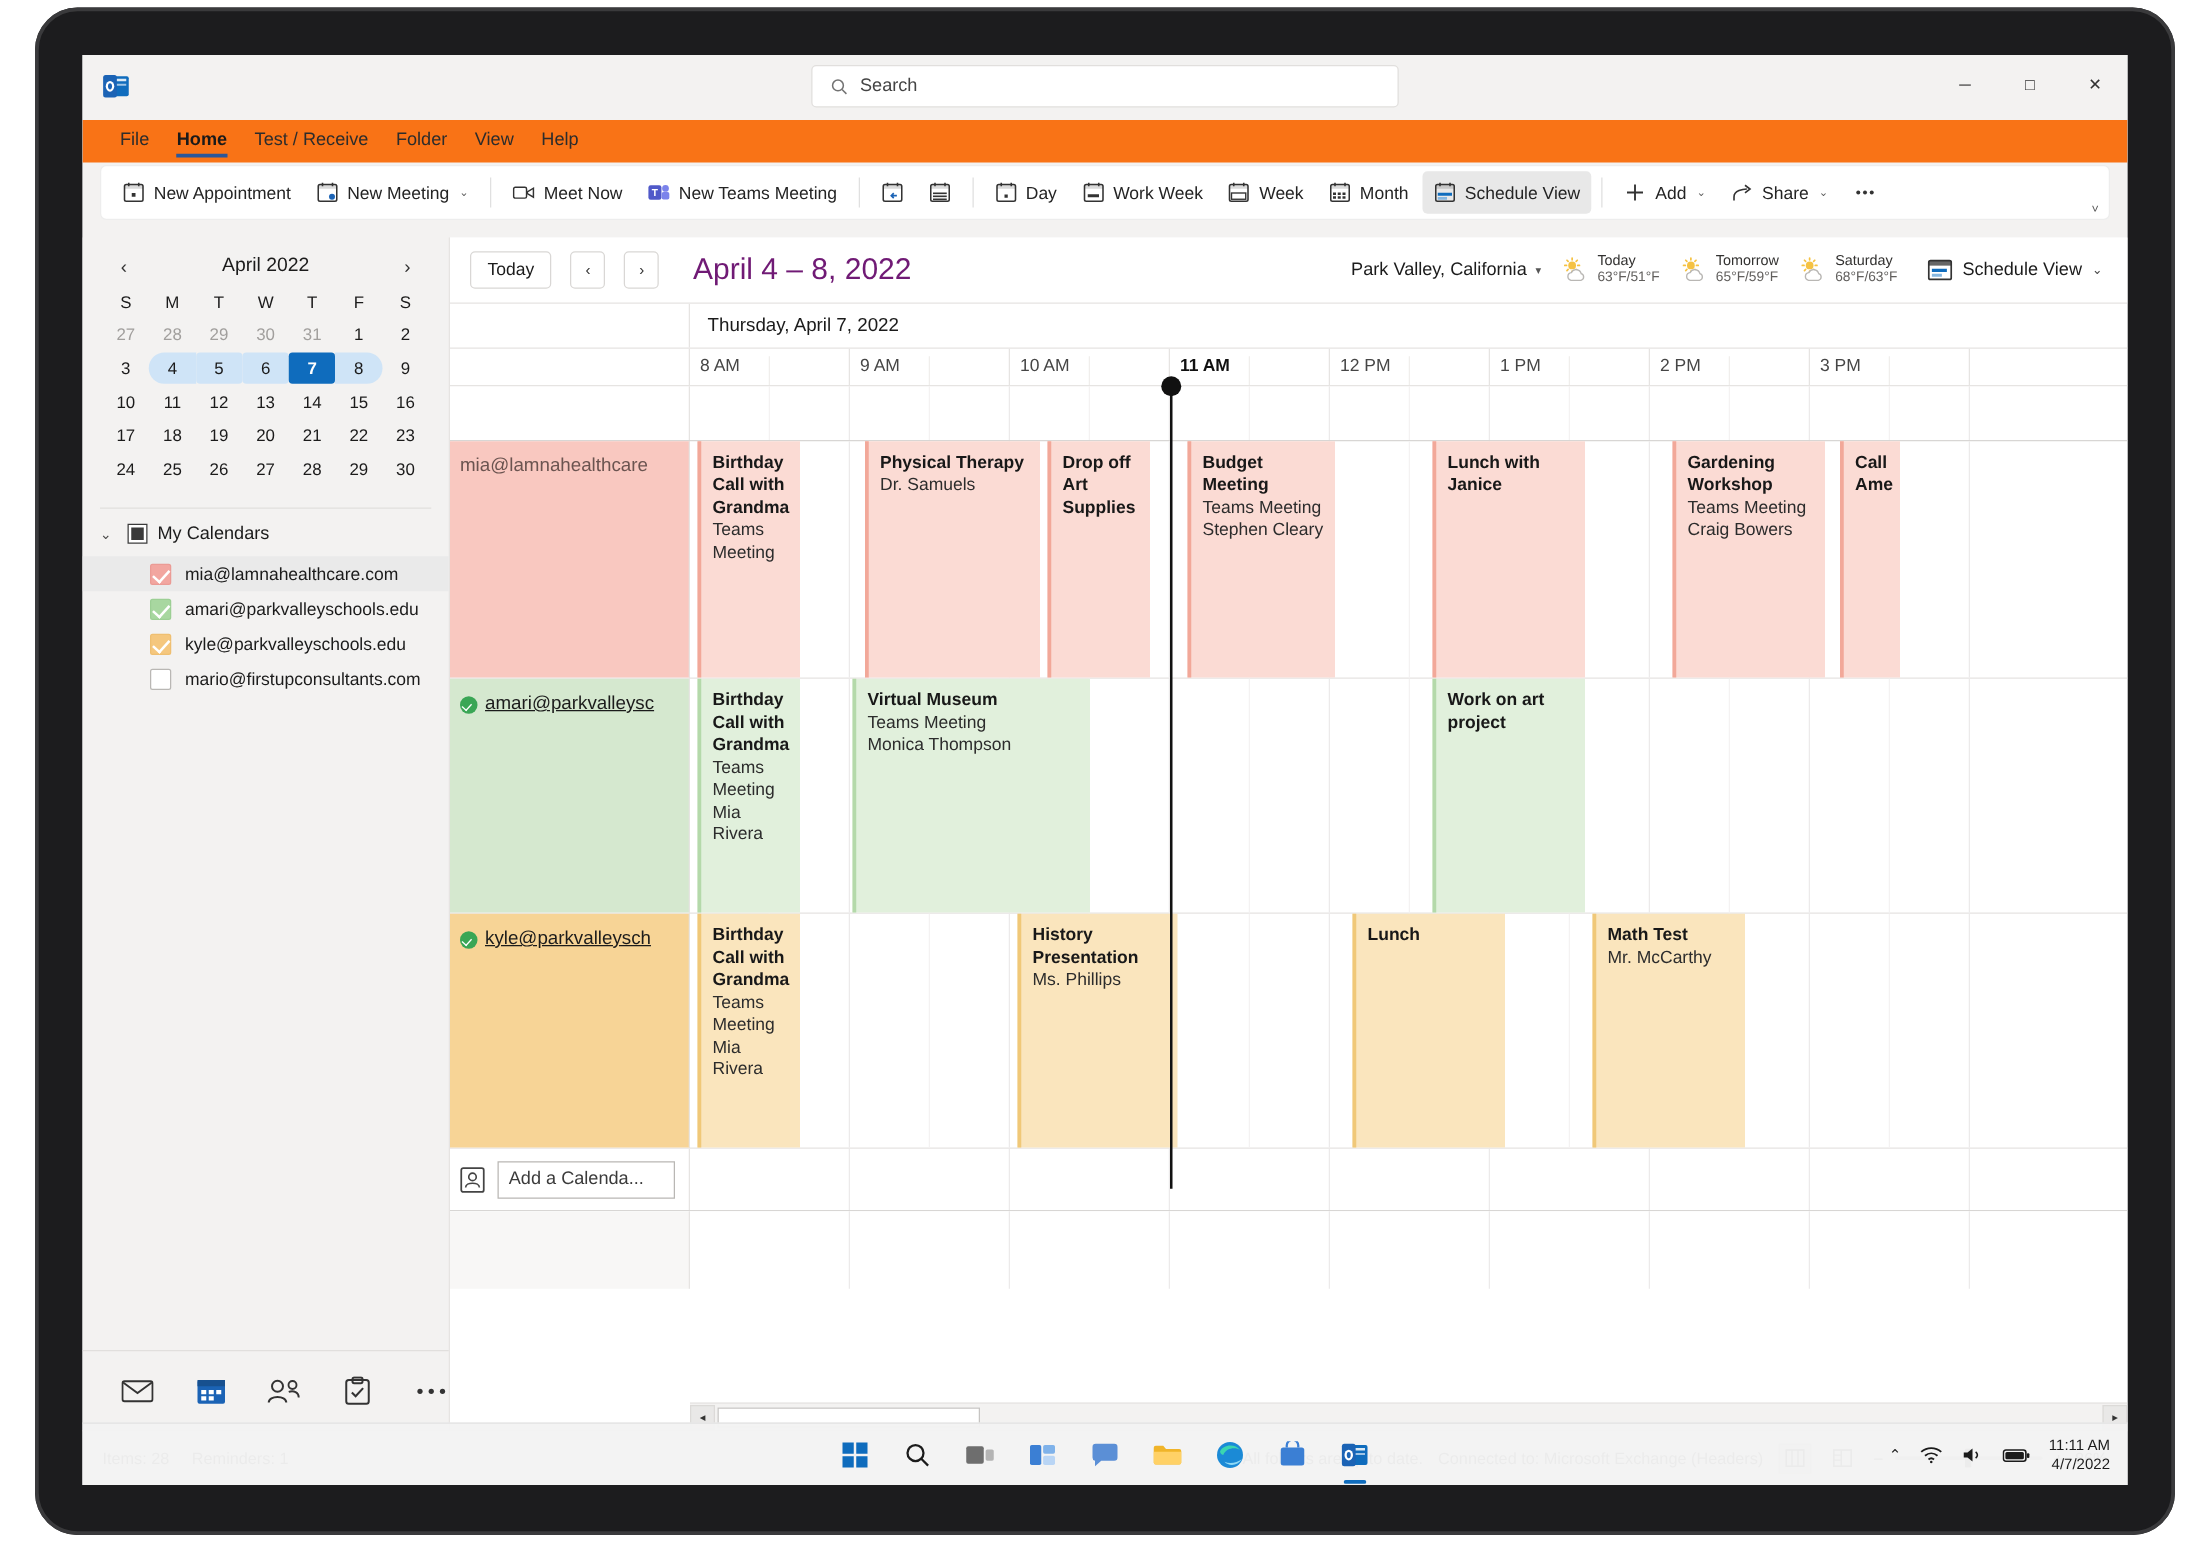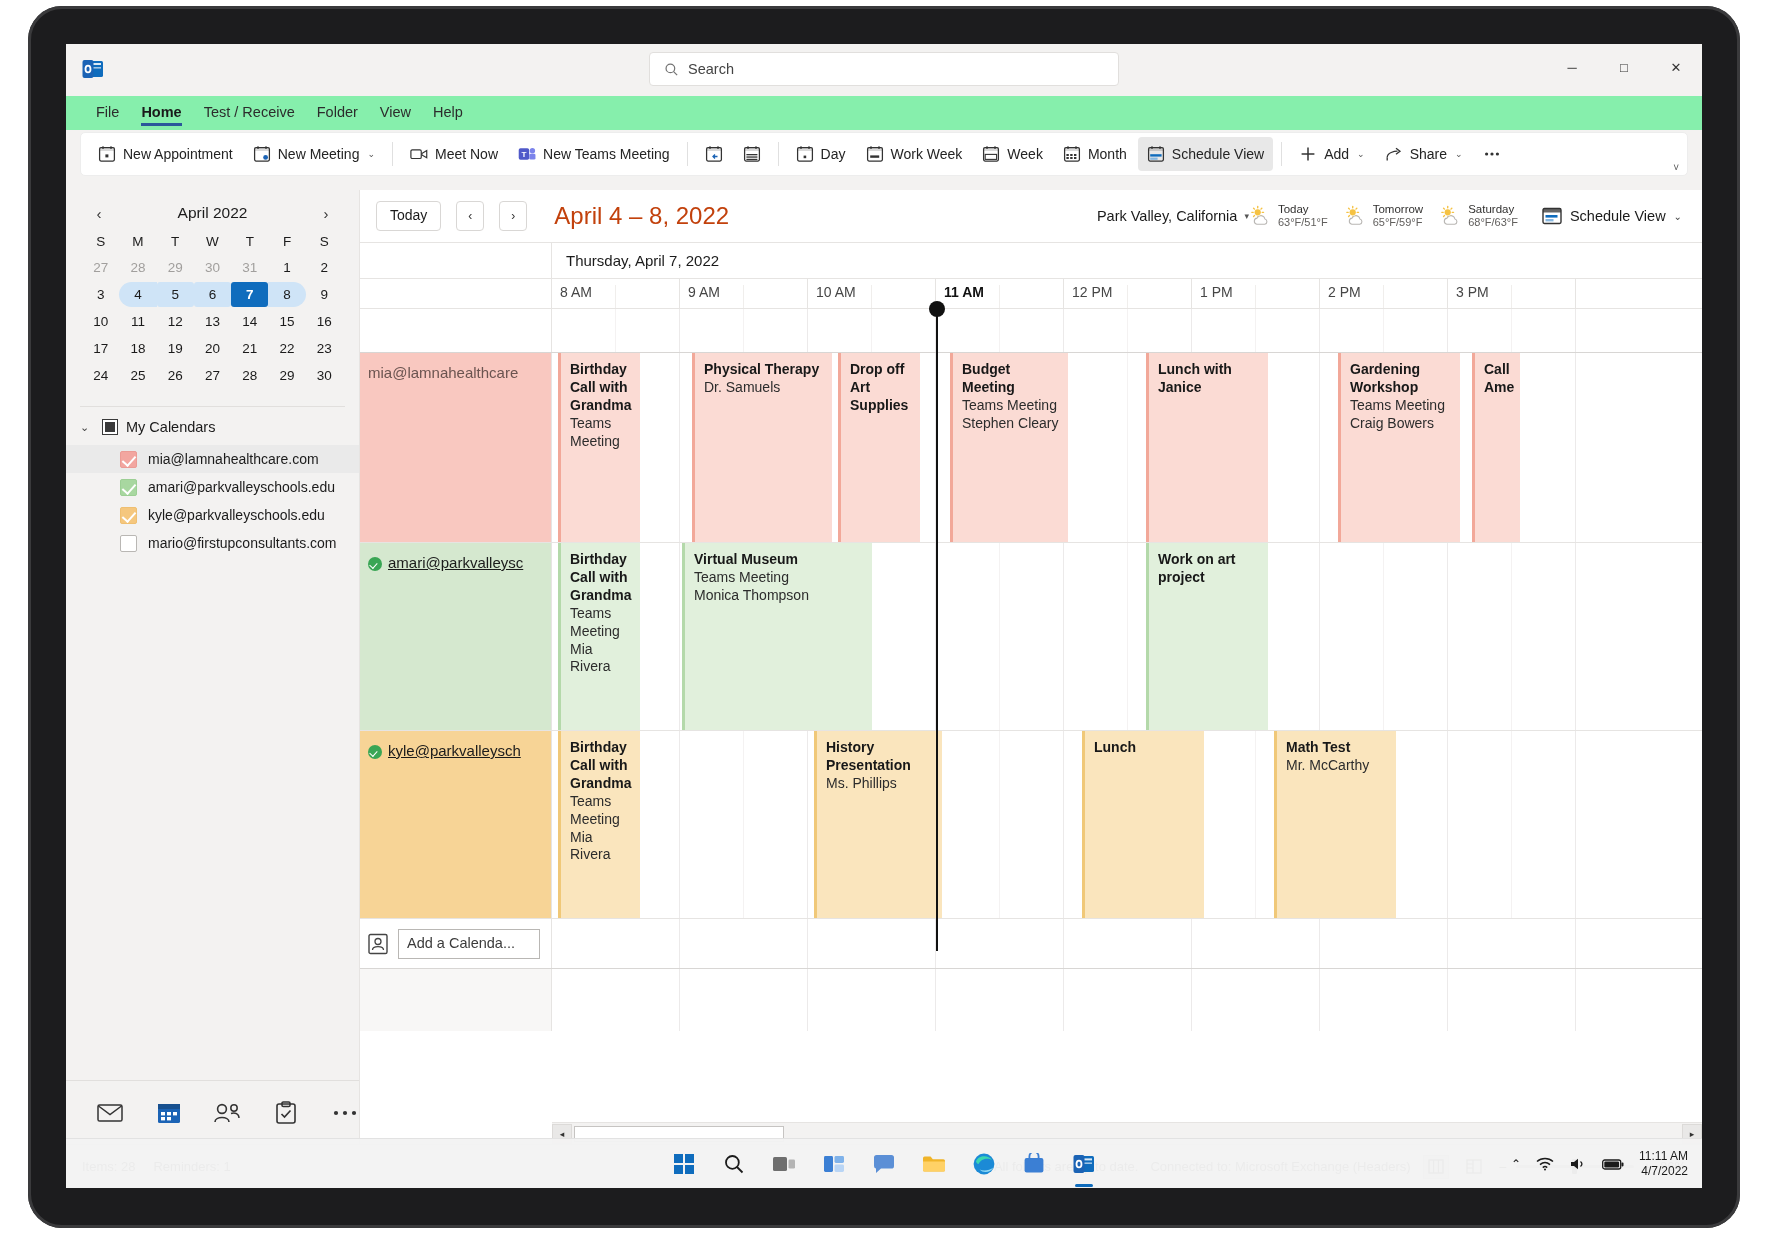--- a/index.html
+++ b/index.html
@@ -73,21 +73,21 @@
   .wc {
     width: 52px; height: 46px;
     display: flex; align-items: center; justify-content: center;
     font-size: 13px; color: #333; cursor: default;
   }
 
   
   .menubar {
     height: 34px; display: flex; align-items: center;
     padding-left: 20px; gap: 2px;
-    background: #86efac;
+    background: #f97316;
   }
   .menu-item {
     font-size: 14.5px; color: #2c2c2c;
     padding: 4px 10px 7px 10px;
     position: relative;
     border-radius: 3px;
   }
   .menu-item.active { font-weight: 700; color: #1a1a1a; }
   .menu-item.active::after {
     content: ""; position: absolute;
@@ -244,28 +244,29 @@
     padding: 5px 13px; height: 30px;
   }
   .btn-nav {
     border: 1px solid #d9d7d5; background: #fff;
     border-radius: 4px;
     width: 28px; height: 30px;
     display: flex; align-items: center; justify-content: center;
     font-size: 12px; color: #333;
   }
   .range-title {
-    font-size: 24px; color: #c2410c; margin-left: 12px;
+    font-size: 24px; color: #701a75; margin-left: 12px;
     white-space: nowrap;
   }
   .head-right {
     margin-left: auto; display: flex; align-items: center; gap: 0;
   }
   .loc {
     font-size: 14.5px; color: #1b1b1b; display: flex; align-items: center; gap: 7px;
+    margin-right: 16px;
   }
   .loc .caret { font-size: 9px; color: #555; }
   .wx {
     display: flex; align-items: center; gap: 7px;
     margin-right: 16px;
   }
   .wx .wxicon { width: 22px; height: 22px; }
   .wx .wtxt { display: flex; flex-direction: column; line-height: 1.15; }
   .wx .wday { font-size: 11.5px; color: #323130; }
   .wx .wtemp { font-size: 11px; color: #605e5c; }

